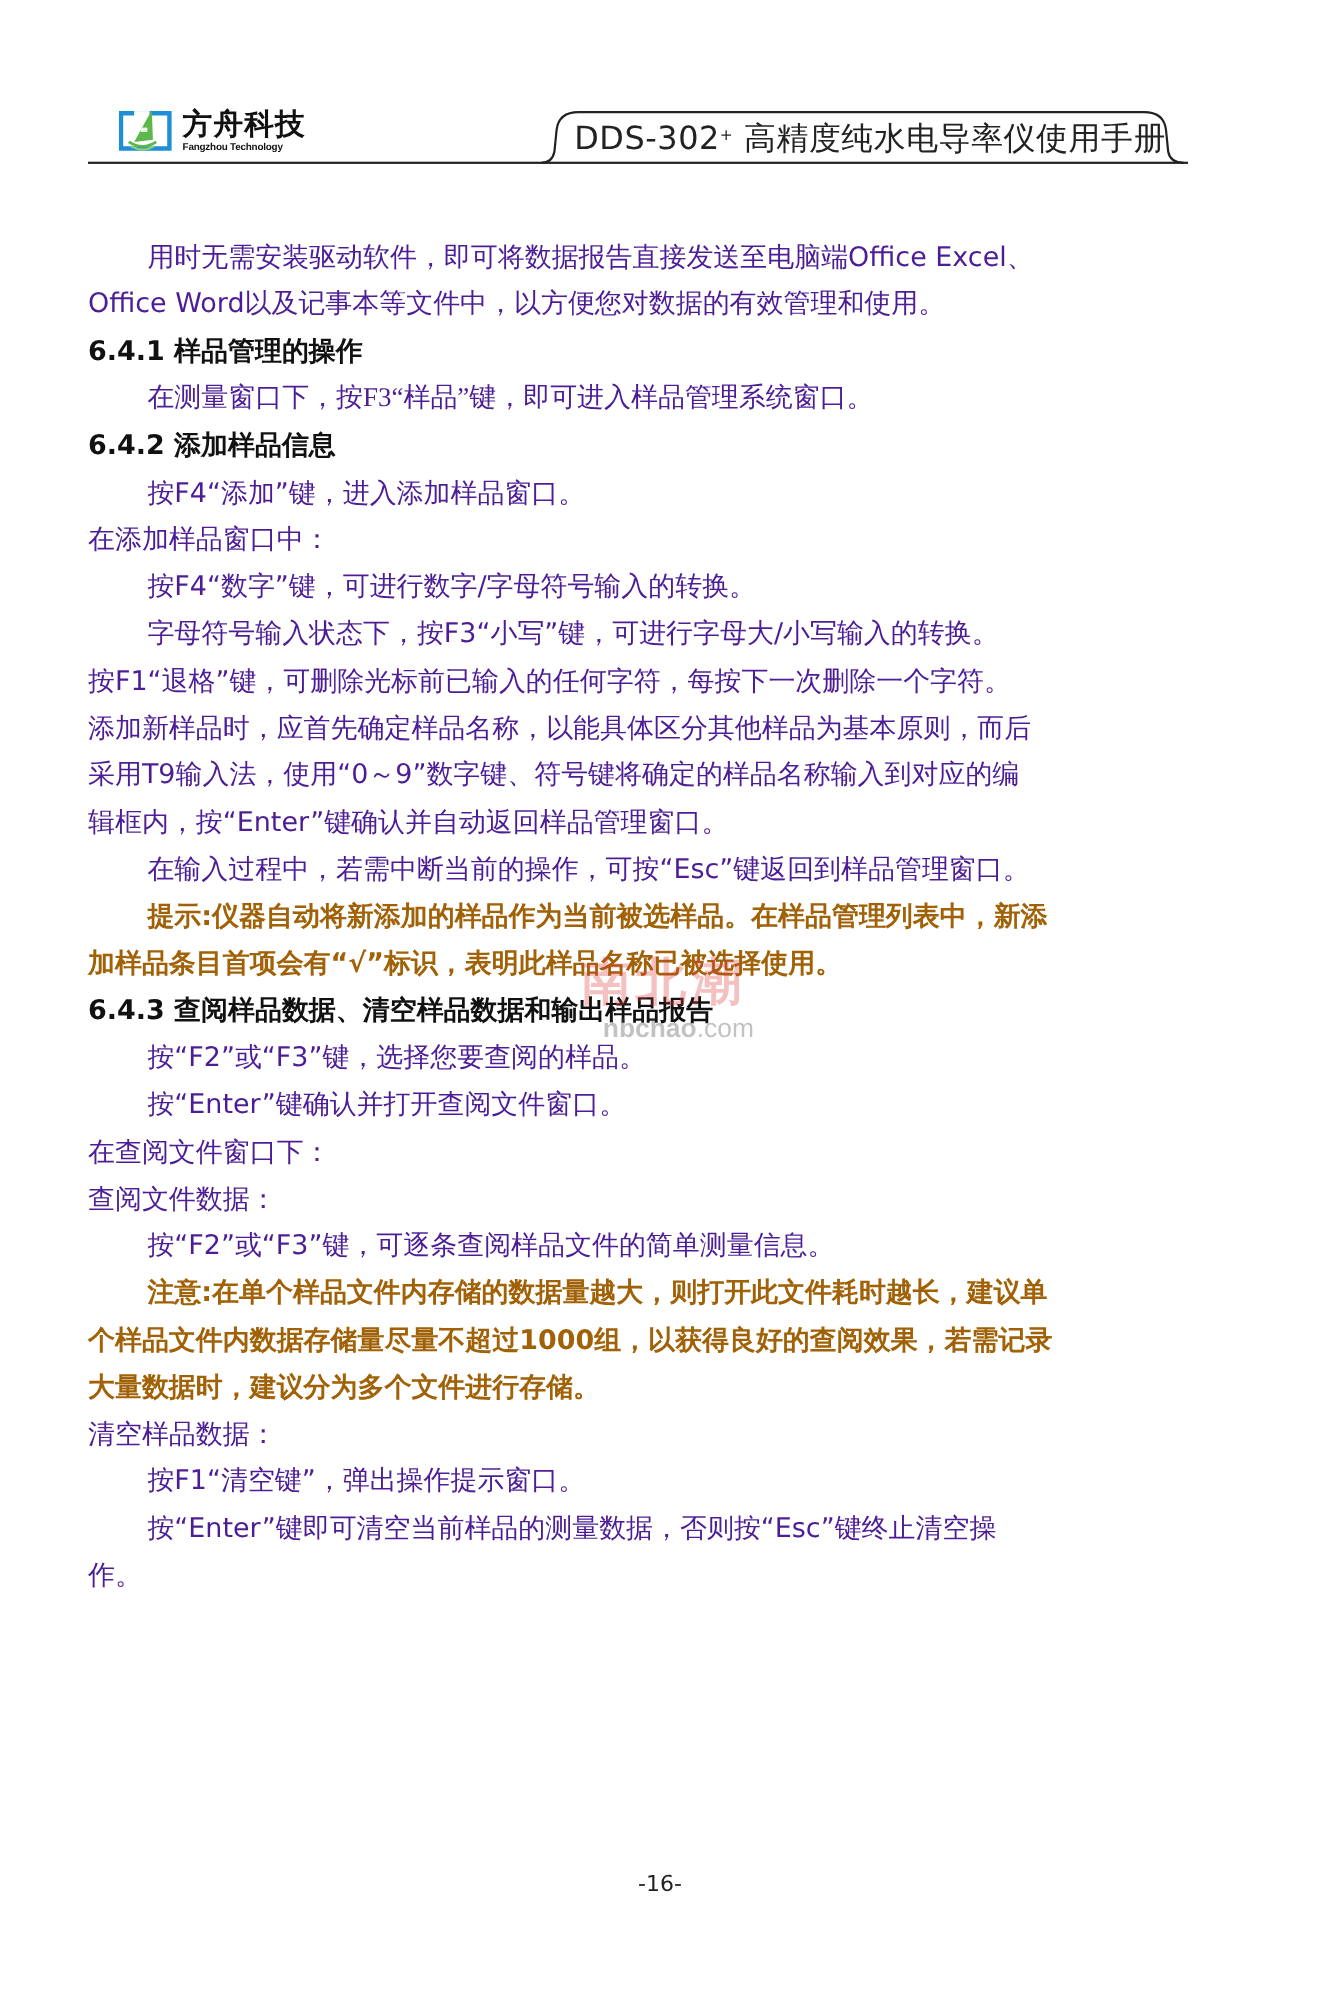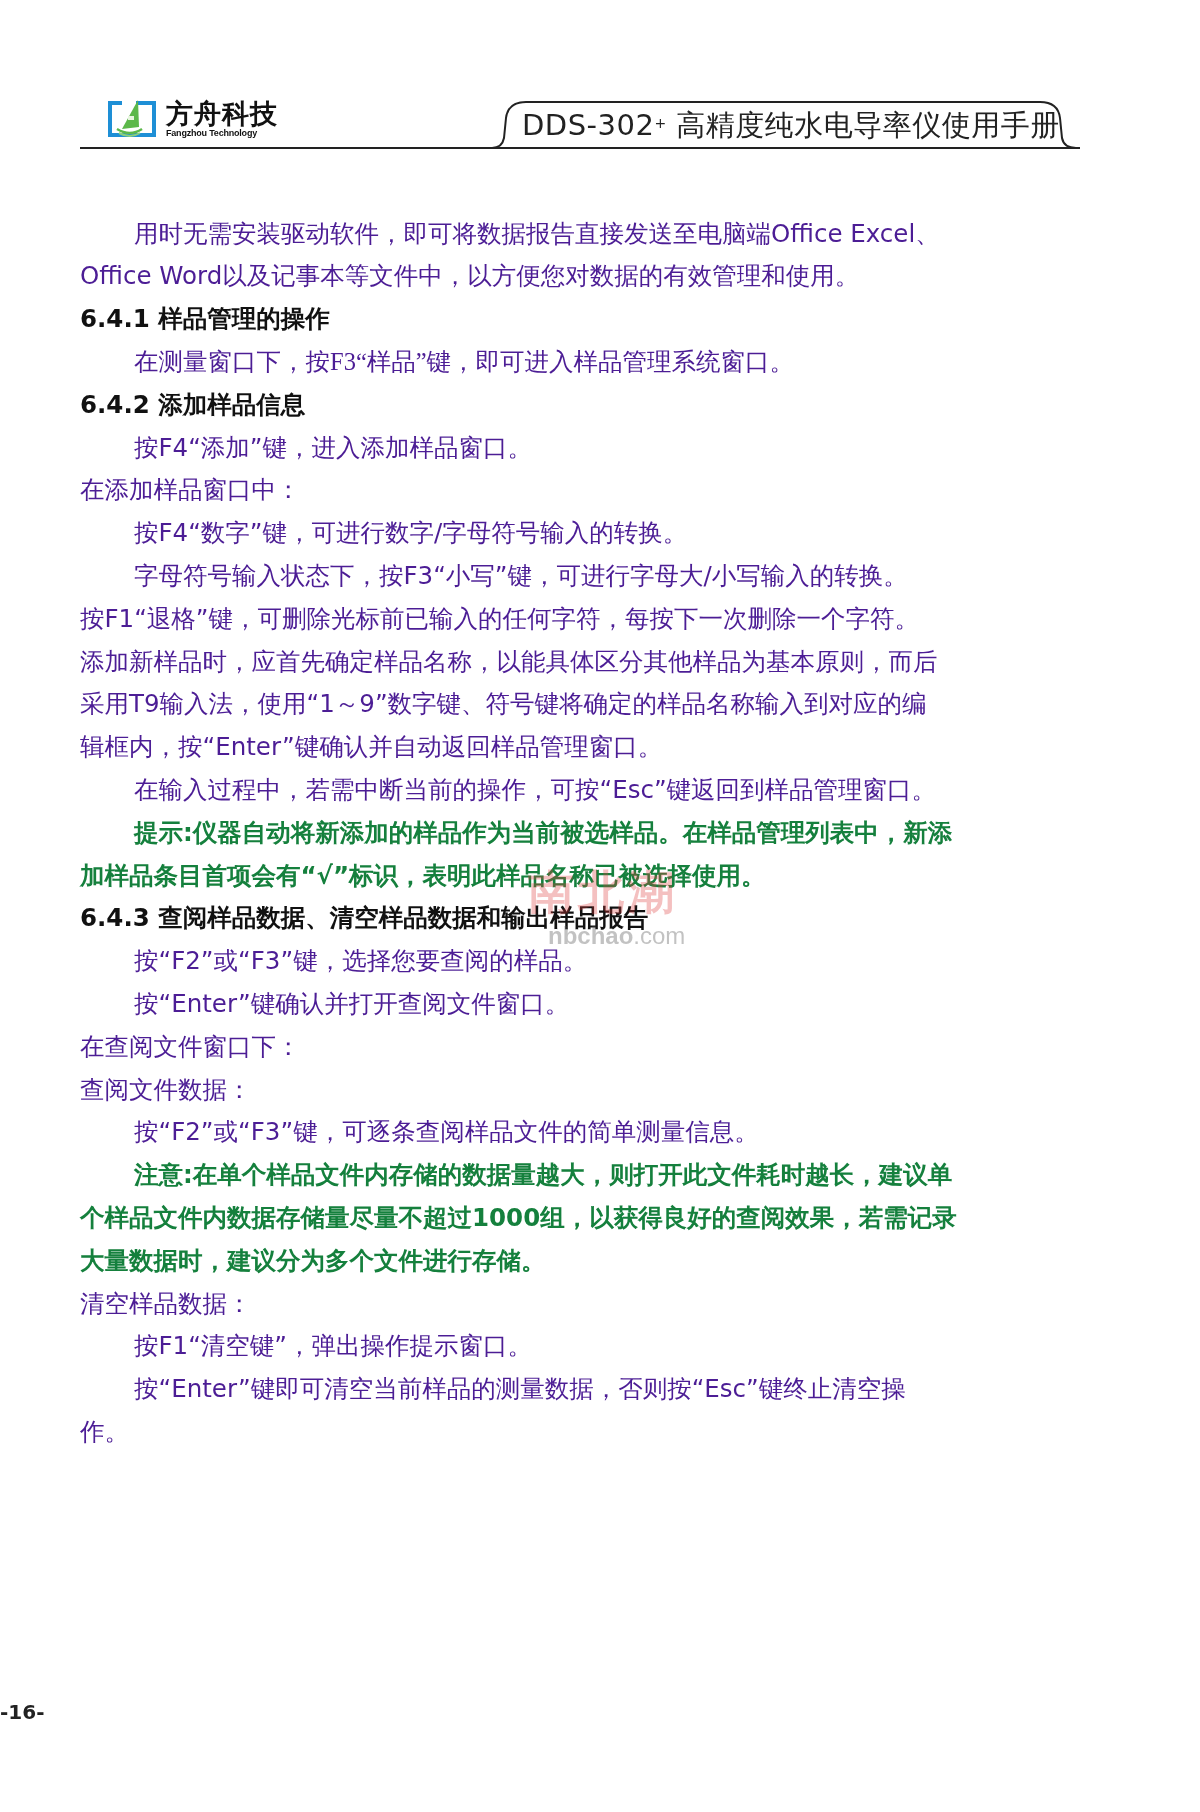--- a/index.html
+++ b/index.html
@@ -102,21 +102,21 @@
       width: 995px;
     }
     .line {
       font-size: 24.5px;
       line-height: 24px;
       white-space: nowrap;
       color: #4c1d95;
       height: 24px;
     }
     .indent { padding-left: 54px; }
-    .bold { font-weight: bold; color: #15803d; }
+    .bold { font-weight: bold; color: #a16207; }
     .heading { font-weight: bold; color: #111; font-size: 24.5px; }
 
     
     .watermark {
       position: absolute;
       left: 528px;
       top: 862px;
       width: 160px;
       height: 90px;
       pointer-events: none;
@@ -142,24 +142,24 @@
       white-space: nowrap;
     }
     .wm-en span { font-weight: normal; }
 
     
     .page-number {
       position: absolute;
       left: 0;
       width: 1200px;
       top: 1700px;
+      text-align: center;
       font-family: "DejaVu Sans", sans-serif;
       font-size: 20px;
       color: #222;
-      font-weight: bold;
     }
   </style>
 </head>
 <body>
 
 <div class="header">
   <div class="logo">
     <div class="logo-mark">
       <svg width="50" height="40" viewBox="0 0 50 40">
 
@@ -194,21 +194,21 @@
     <div class="line" style="position: absolute; left: 0px; top: 42px;">Office Word以及记事本等文件中，以方便您对数据的有效管理和使用。</div>
     <div class="line heading" style="position: absolute; left: 0px; top: 85px;">6.4.1 样品管理的操作</div>
     <div class="line indent" style="position: absolute; left: 0px; top: 128px; font-family: Liberation Serif, serif;">在测量窗口下，按F3“样品”键，即可进入样品管理系统窗口。</div>
     <div class="line heading" style="position: absolute; left: 0px; top: 171px;">6.4.2 添加样品信息</div>
     <div class="line indent" style="position: absolute; left: 0px; top: 214px; text-align: right;">按F4“添加”键，进入添加样品窗口。</div>
     <div class="line" style="position: absolute; left: 0px; top: 256px;">在添加样品窗口中：</div>
     <div class="line indent" style="position: absolute; left: 0px; top: 299px;">按F4“数字”键，可进行数字/字母符号输入的转换。</div>
     <div class="line indent" style="position: absolute; left: 0px; top: 342px;">字母符号输入状态下，按F3“小写”键，可进行字母大/小写输入的转换。</div>
     <div class="line" style="position: absolute; left: 0px; top: 385px;">按F1“退格”键，可删除光标前已输入的任何字符，每按下一次删除一个字符。</div>
     <div class="line" style="position: absolute; left: 0px; top: 428px;">添加新样品时，应首先确定样品名称，以能具体区分其他样品为基本原则，而后</div>
-    <div class="line" style="position: absolute; left: 0px; top: 470px;">采用T9输入法，使用“1～9”数字键、符号键将确定的样品名称输入到对应的编</div>
+    <div class="line" style="position: absolute; left: 0px; top: 470px;">采用T9输入法，使用“0～9”数字键、符号键将确定的样品名称输入到对应的编</div>
     <div class="line" style="position: absolute; left: 0px; top: 513px;">辑框内，按“Enter”键确认并自动返回样品管理窗口。</div>
     <div class="line indent" style="position: absolute; left: 0px; top: 556px;">在输入过程中，若需中断当前的操作，可按“Esc”键返回到样品管理窗口。</div>
     <div class="line indent bold" style="position: absolute; left: 0px; top: 599px;">提示:仪器自动将新添加的样品作为当前被选样品。在样品管理列表中，新添</div>
     <div class="line bold" style="position: absolute; left: 0px; top: 642px;">加样品条目首项会有“√”标识，表明此样品名称已被选择使用。</div>
     <div class="line heading" style="position: absolute; left: 0px; top: 684px;">6.4.3 查阅样品数据、清空样品数据和输出样品报告</div>
     <div class="line indent" style="position: absolute; left: 0px; top: 727px;">按“F2”或“F3”键，选择您要查阅的样品。</div>
     <div class="line indent" style="position: absolute; left: 0px; top: 770px;">按“Enter”键确认并打开查阅文件窗口。</div>
     <div class="line" style="position: absolute; left: 0px; top: 813px;">在查阅文件窗口下：</div>
     <div class="line" style="position: absolute; left: 0px; top: 856px;">查阅文件数据：</div>
     <div class="line indent" style="position: absolute; left: 0px; top: 898px;">按“F2”或“F3”键，可逐条查阅样品文件的简单测量信息。</div>

